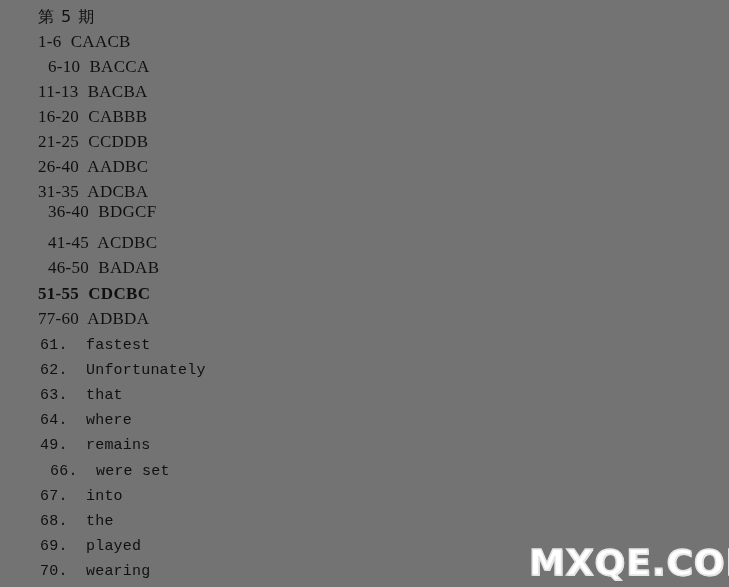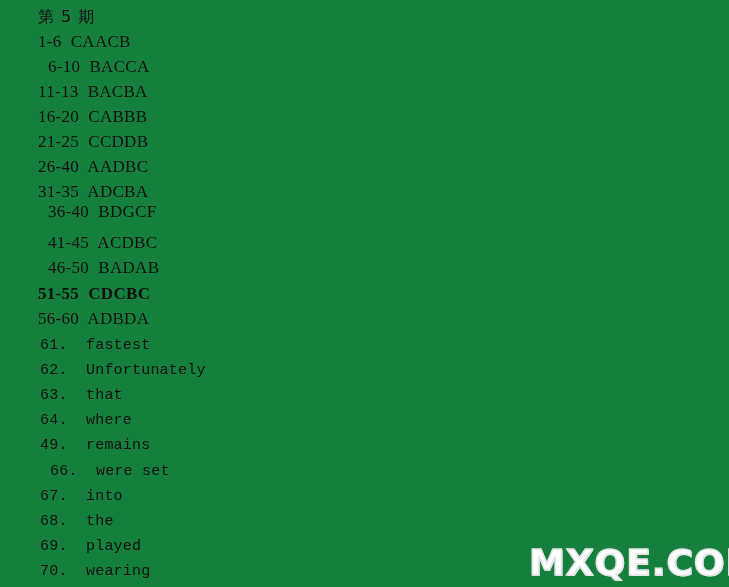--- a/index.html
+++ b/index.html
@@ -14,21 +14,21 @@
     position: relative;
     font-family: "Liberation Serif", "DejaVu Serif", serif;
   }
 
   #answer-sheet {
     position: absolute;
     left: 0;
     top: 0;
     width: 729px;
     height: 587px;
-    background: #15803d;
+    background: #737373;
   }
 
   .doc-line {
     position: absolute;
     left: 0;
     white-space: pre;
     color: #101010;
     line-height: 22px;
     height: 22px;
   }
@@ -115,21 +115,21 @@
       <div class="doc-line range-line" style="left: 48px; top: 56px;">6-10  BACCA</div>
       <div class="doc-line range-line" style="left: 38px; top: 81px;">11-13  BACBA</div>
       <div class="doc-line range-line" style="left: 38px; top: 106px;">16-20  CABBB</div>
       <div class="doc-line range-line" style="left: 38px; top: 131px; text-align: center;">21-25  CCDDB</div>
       <div class="doc-line range-line" style="left: 38px; top: 156px;">26-40  AADBC</div>
       <div class="doc-line range-line" style="left: 38px; top: 181px;">31-35  ADCBA</div>
       <div class="doc-line range-line" style="left: 48px; top: 201px;">36-40  BDGCF</div>
       <div class="doc-line range-line" style="left: 48px; top: 232px;">41-45  ACDBC</div>
       <div class="doc-line range-line" style="left: 48px; top: 257px;">46-50  BADAB</div>
       <div class="doc-line range-line" style="left: 38px; top: 283px; font-weight: bold;">51-55  CDCBC</div>
-      <div class="doc-line range-line" style="left: 38px; top: 308px;">56-60  ADBDA</div>
+      <div class="doc-line range-line" style="left: 38px; top: 308px;">77-60  ADBDA</div>
       <div class="doc-line word-line" style="left: 40px; top: 335px;">61.  fastest</div>
       <div class="doc-line word-line" style="left: 40px; top: 360px;">62.  Unfortunately</div>
       <div class="doc-line word-line" style="left: 40px; top: 385px;">63.  that</div>
       <div class="doc-line word-line" style="left: 40px; top: 410px;">64.  where</div>
       <div class="doc-line word-line" style="left: 40px; top: 435px;">49.  remains</div>
       <div class="doc-line word-line" style="left: 50px; top: 461px;">66.  were set</div>
       <div class="doc-line word-line" style="left: 40px; top: 486px;">67.  into</div>
       <div class="doc-line word-line" style="left: 40px; top: 511px;">68.  the</div>
       <div class="doc-line word-line" style="left: 40px; top: 536px;">69.  played</div>
       <div class="doc-line word-line" style="left: 40px; top: 561px;">70.  wearing</div>

